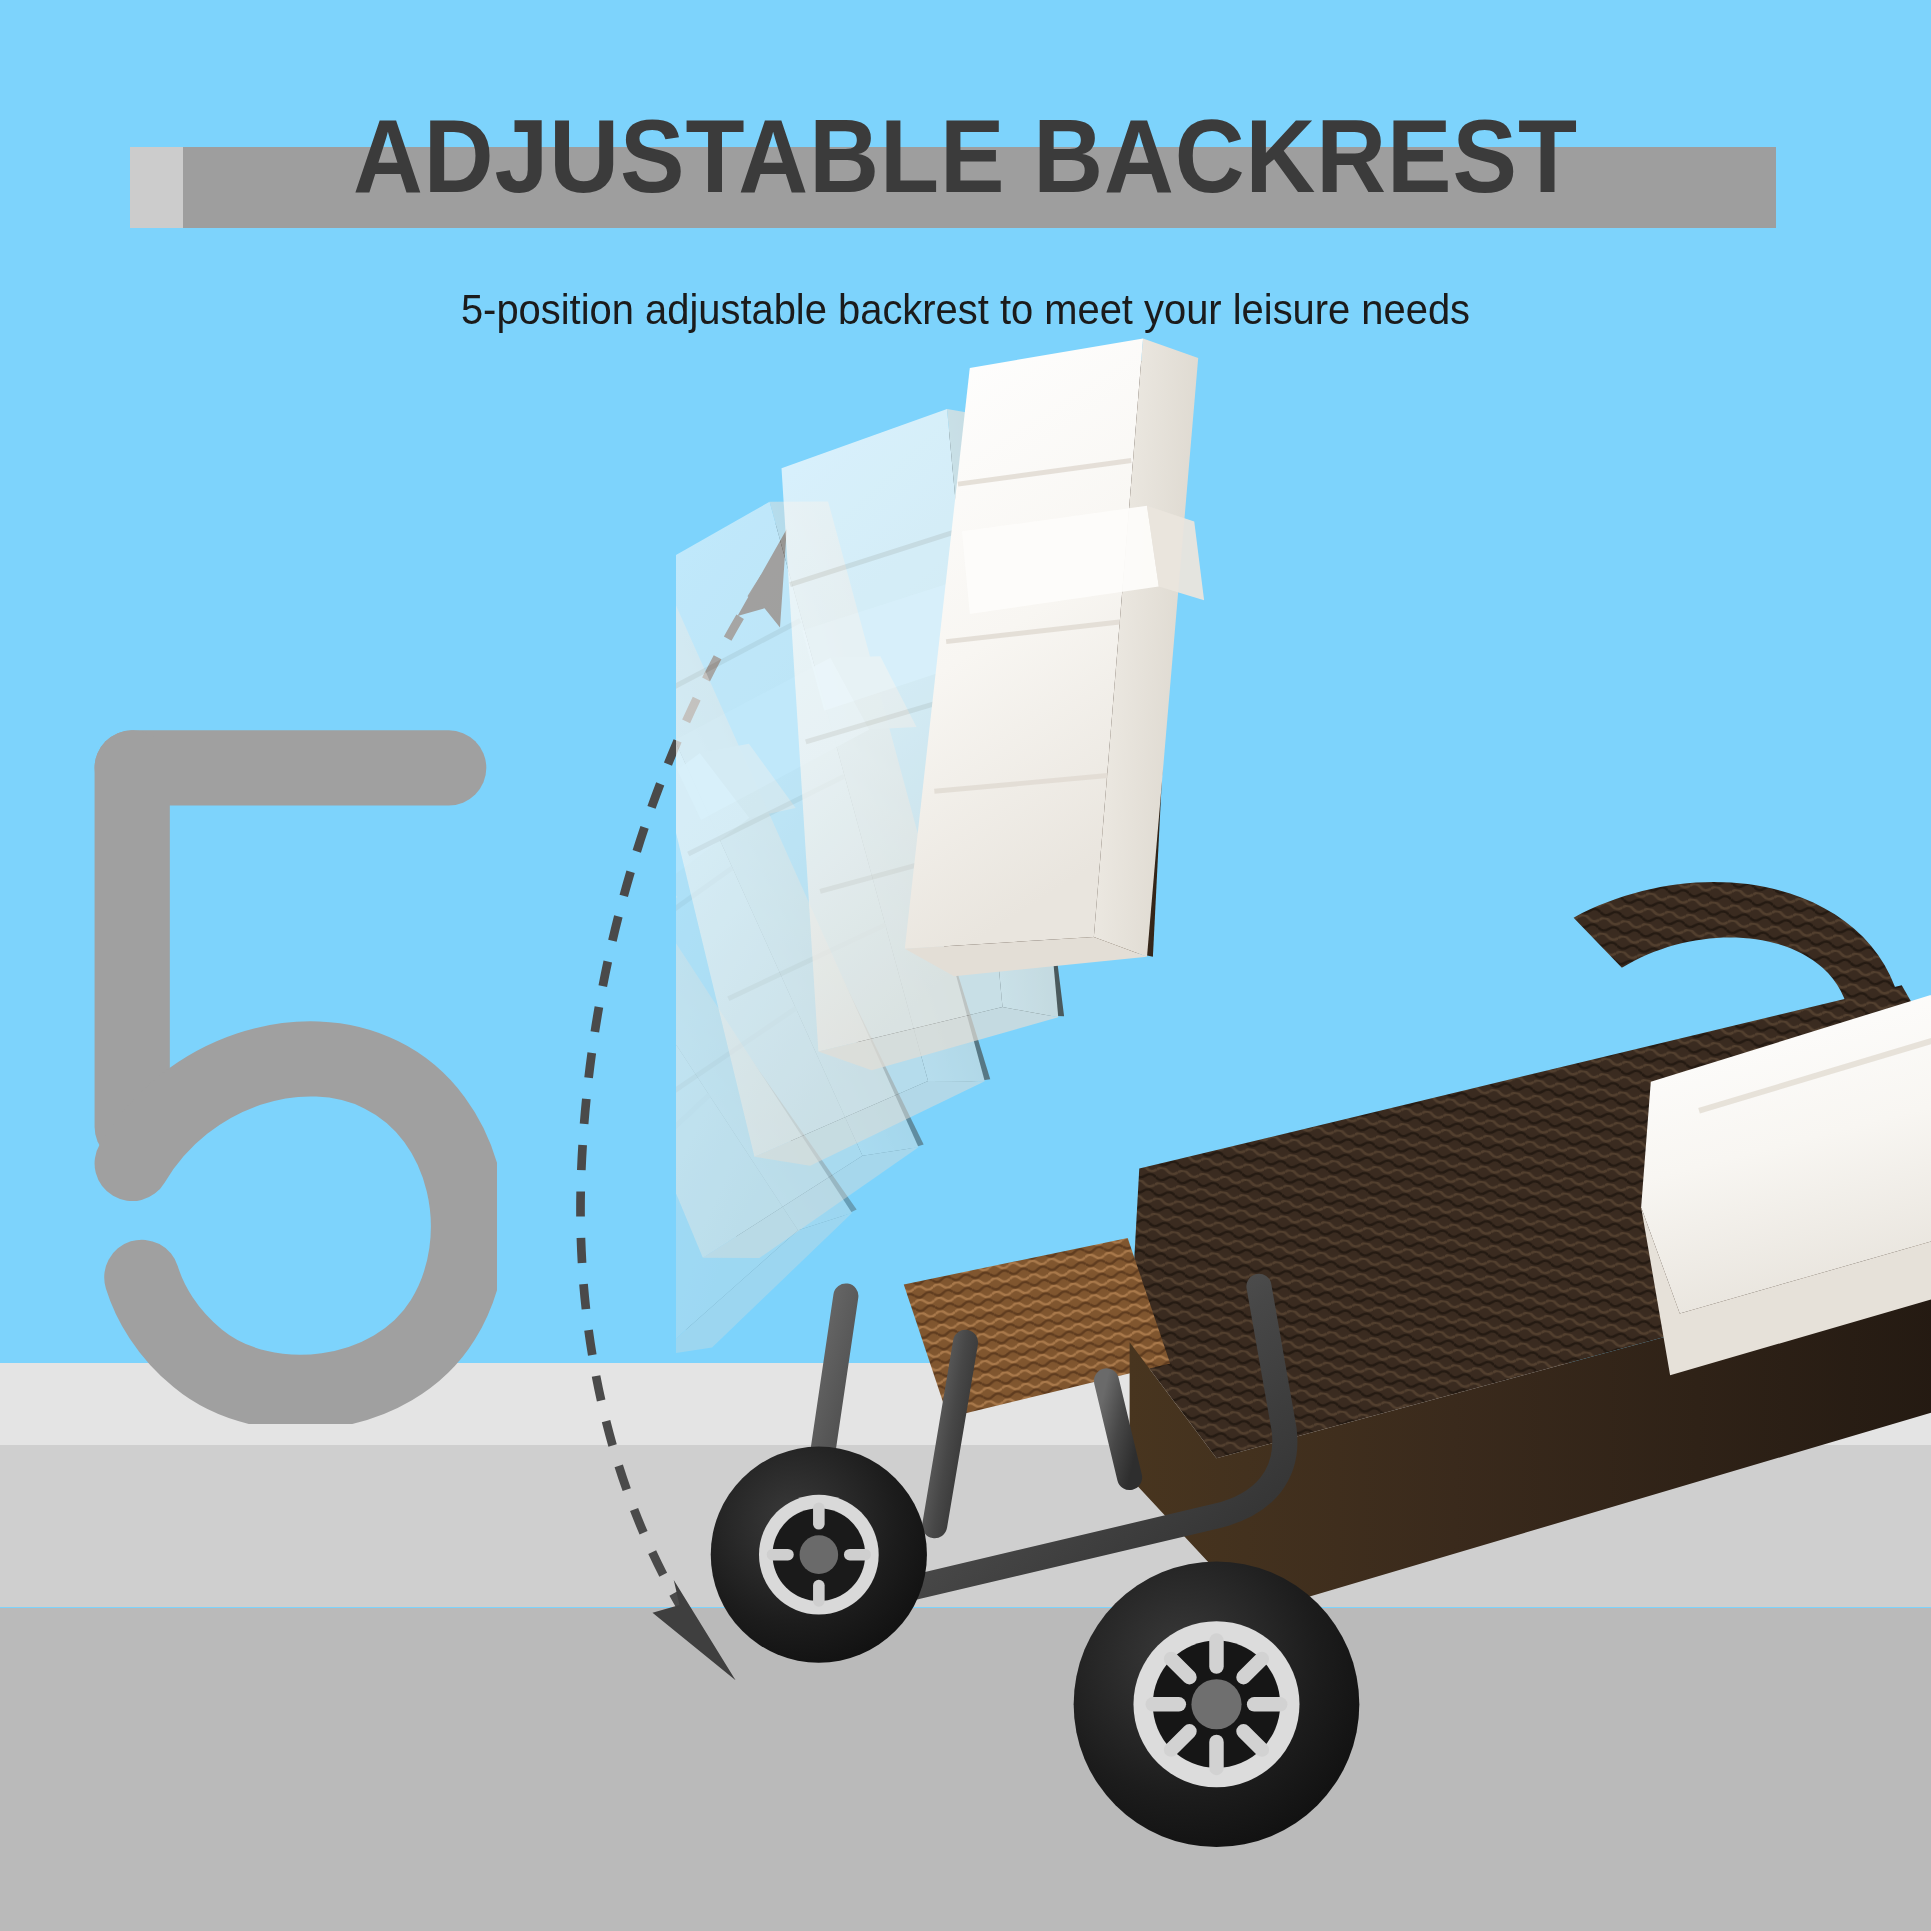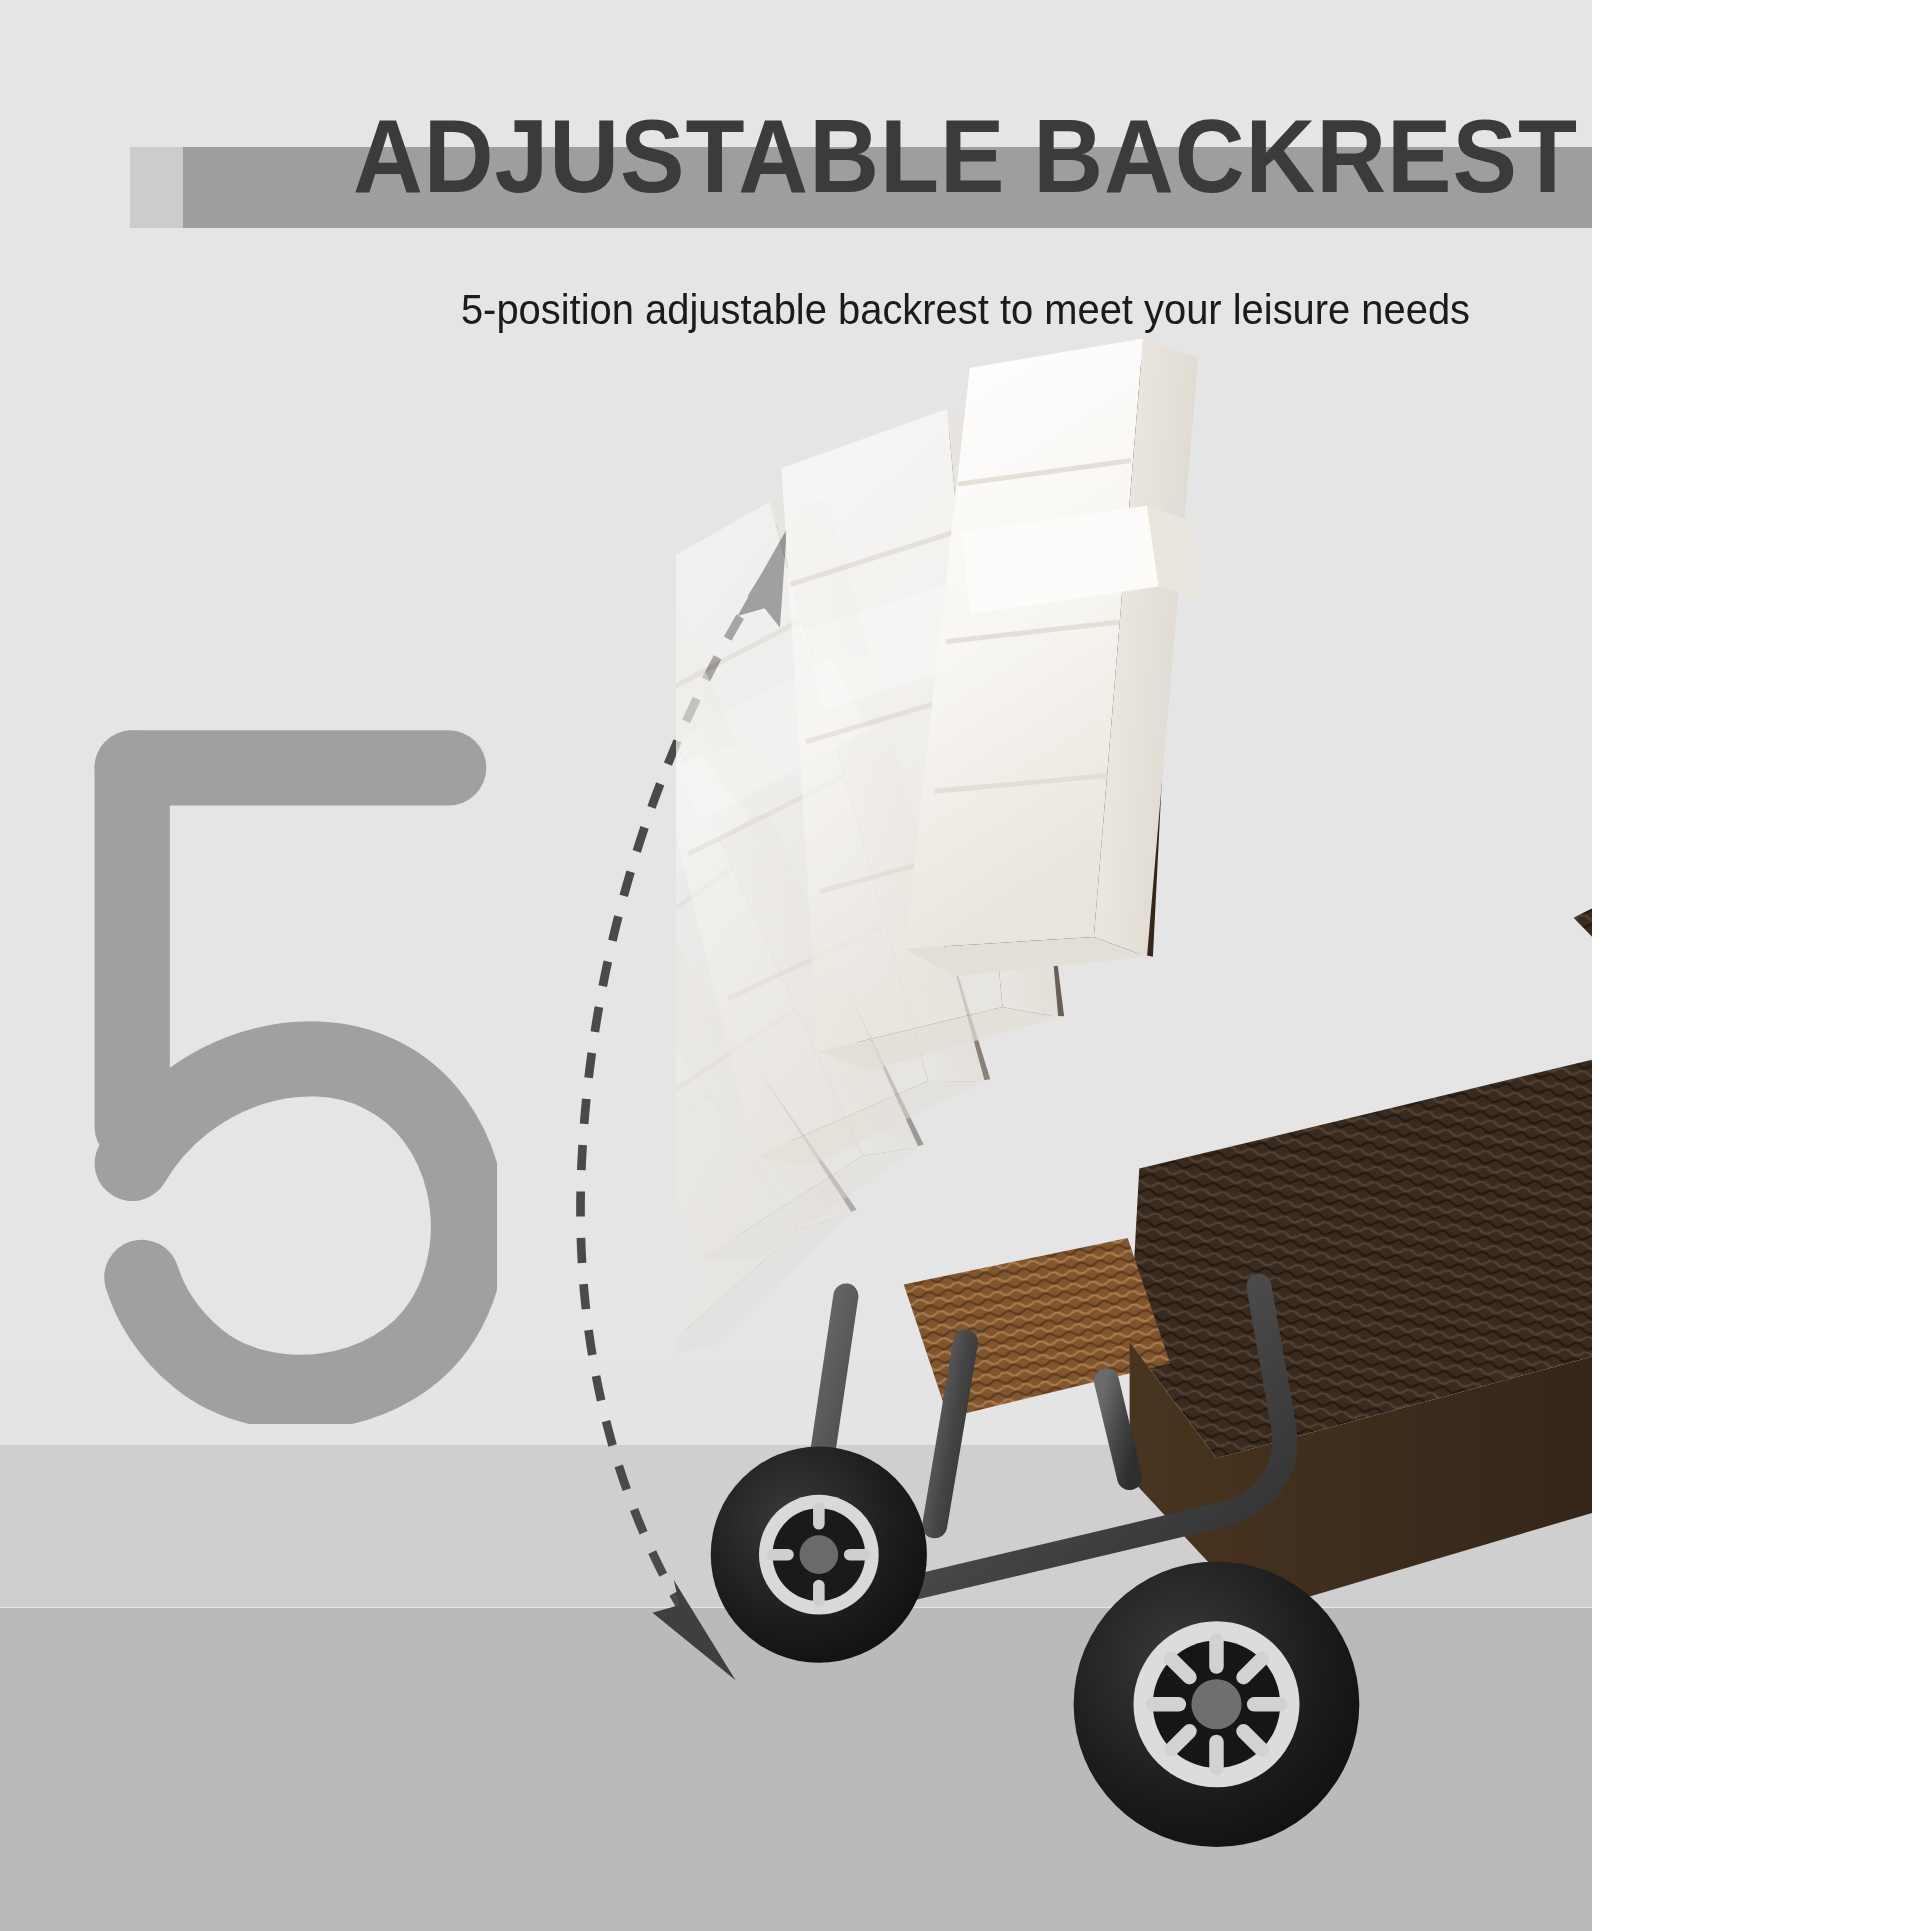--- a/index.html
+++ b/index.html
@@ -2,21 +2,21 @@
 <html><head>
 <meta charset="utf-8">
 <style>
   html,body{margin:0;padding:0;}
   body{
     width:1931px;height:1931px;
     background:#ffffff;
     font-family:"Liberation Sans",sans-serif;
     overflow:hidden;
   }
-  #stage{position:relative;width:1592px;height:1931px;overflow:hidden;background:#e5e5e5;}
+  #stage{position:relative;width:1931px;height:1931px;overflow:hidden;background:#7dd3fc;}
 
   
   .floor{position:absolute;left:0;width:1931px;}
   #floor-band-1{top:1363px;height:82px;background:#e4e4e4;}
   #floor-band-2{top:1445px;height:162px;background:#cfcfcf;}
   #floor-band-3{top:1608px;height:323px;background:#bababa;}
 
   
   #title-band{
     position:absolute;left:130px;top:147px;width:1646px;height:81px;

